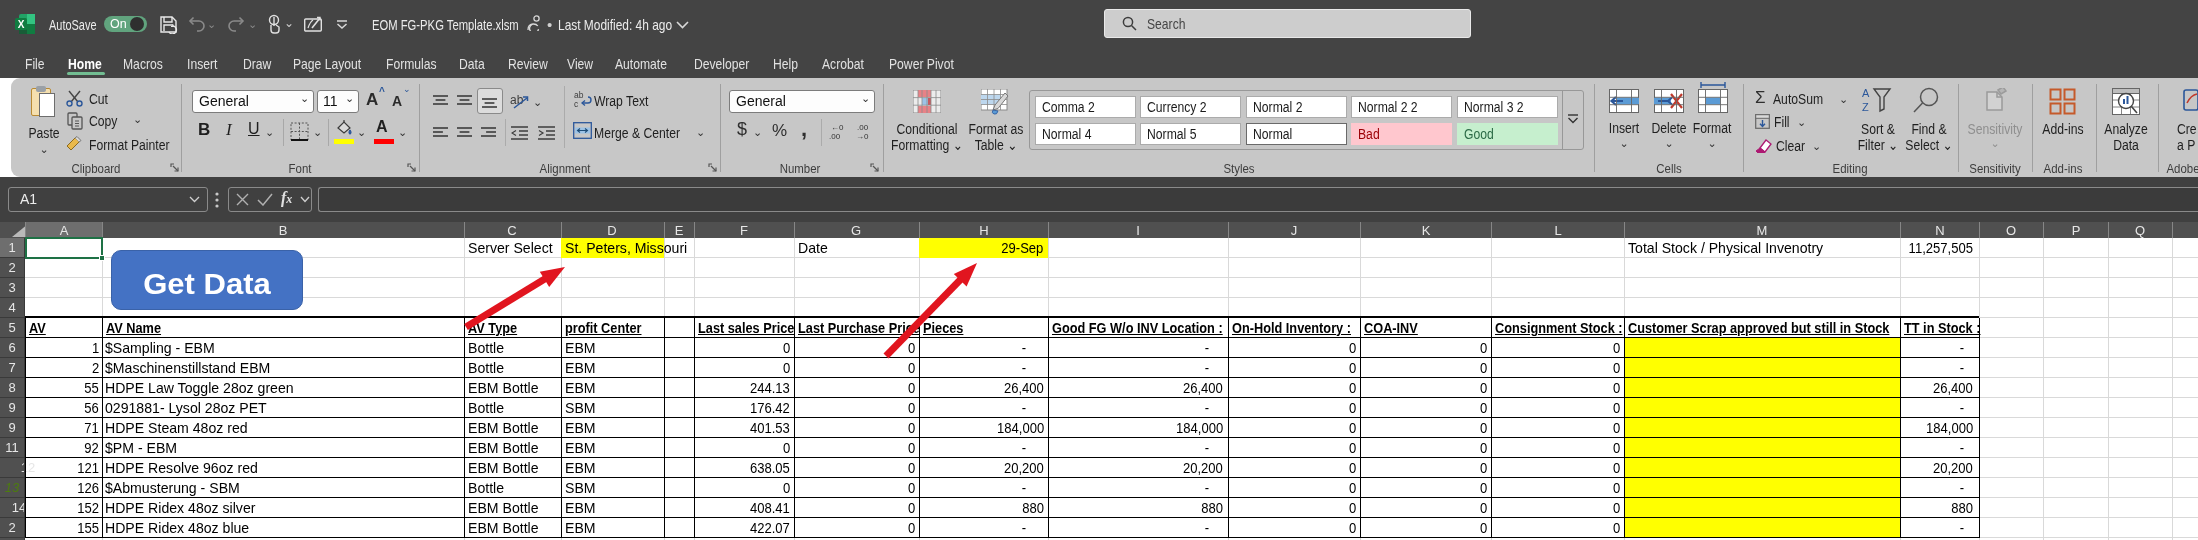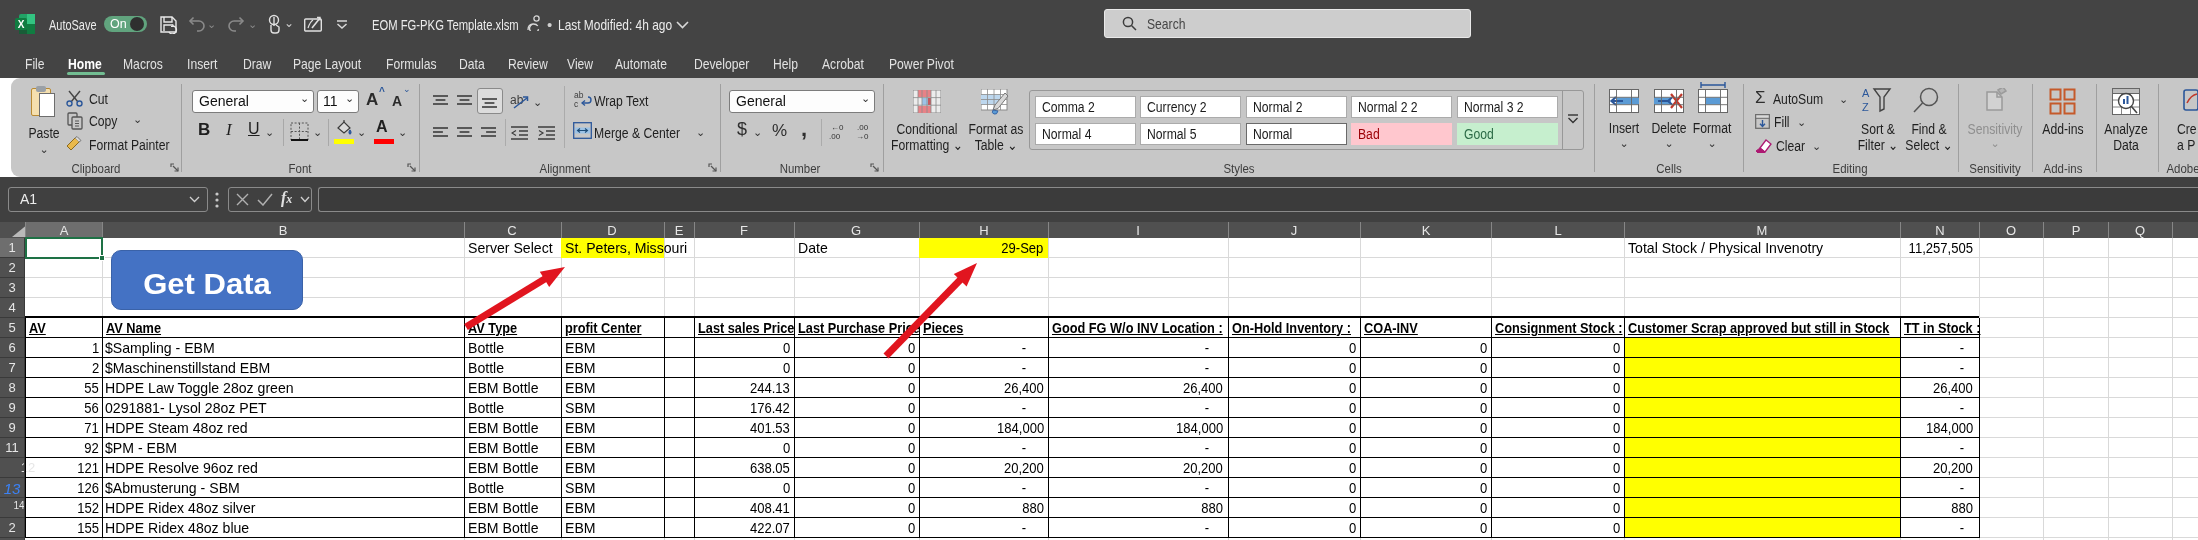--- a/index.html
+++ b/index.html
@@ -497,23 +497,23 @@
 <div class="tx" style="left:12px;top:380px;transform:translateX(-50%);font-size:13px;color:#e6e6e6;">8</div>
 <div class="abs" style="left:0;top:397px;width:25px;height:1px;background:#3a3a3a;"></div>
 <div class="tx" style="left:12px;top:400px;transform:translateX(-50%);font-size:13px;color:#e6e6e6;">9</div>
 <div class="abs" style="left:0;top:417px;width:25px;height:1px;background:#3a3a3a;"></div>
 <div class="tx" style="left:12px;top:420px;transform:translateX(-50%);font-size:13px;color:#e6e6e6;">9</div>
 <div class="abs" style="left:0;top:437px;width:25px;height:1px;background:#3a3a3a;"></div>
 <div class="tx" style="left:12px;top:440px;transform:translateX(-50%);font-size:13px;color:#e6e6e6;">11</div>
 <div class="abs" style="left:0;top:457px;width:25px;height:1px;background:#3a3a3a;"></div>
 <div class="tx" style="left:28px;top:460px;transform:translateX(-50%);font-size:13px;color:#e6e6e6;">12</div>
 <div class="abs" style="left:0;top:477px;width:25px;height:1px;background:#3a3a3a;"></div>
-<div class="tx" style="left:12px;top:480px;transform:translateX(-50%);font-size:15px;color:#3b82f6;font-style:italic;">13</div>
+<div class="tx" style="left:12px;top:480px;transform:translateX(-50%);font-size:13px;color:#4d7c0f;font-style:italic;">13</div>
 <div class="abs" style="left:0;top:497px;width:25px;height:1px;background:#3a3a3a;"></div>
-<div class="tx" style="left:19px;top:500px;transform:translateX(-50%);font-size:10px;color:#e6e6e6;">14</div>
+<div class="tx" style="left:19px;top:500px;transform:translateX(-50%);font-size:13px;color:#e6e6e6;">14</div>
 <div class="abs" style="left:0;top:517px;width:25px;height:1px;background:#3a3a3a;"></div>
 <div class="tx" style="left:12px;top:520px;transform:translateX(-50%);font-size:13px;color:#e6e6e6;">2</div>
 <div class="abs" style="left:0;top:537px;width:25px;height:1px;background:#3a3a3a;"></div>
 <div class="abs" style="left:24px;top:238px;width:1px;height:302px;background:#3a3a3a;"></div>
 <div class="abs" style="left:102px;top:238px;width:1px;height:302px;background:#d9d9d9;"></div>
 <div class="abs" style="left:464px;top:238px;width:1px;height:302px;background:#d9d9d9;"></div>
 <div class="abs" style="left:561px;top:238px;width:1px;height:302px;background:#d9d9d9;"></div>
 <div class="abs" style="left:664px;top:238px;width:1px;height:302px;background:#d9d9d9;"></div>
 <div class="abs" style="left:694px;top:238px;width:1px;height:302px;background:#d9d9d9;"></div>
 <div class="abs" style="left:794px;top:238px;width:1px;height:302px;background:#d9d9d9;"></div>

